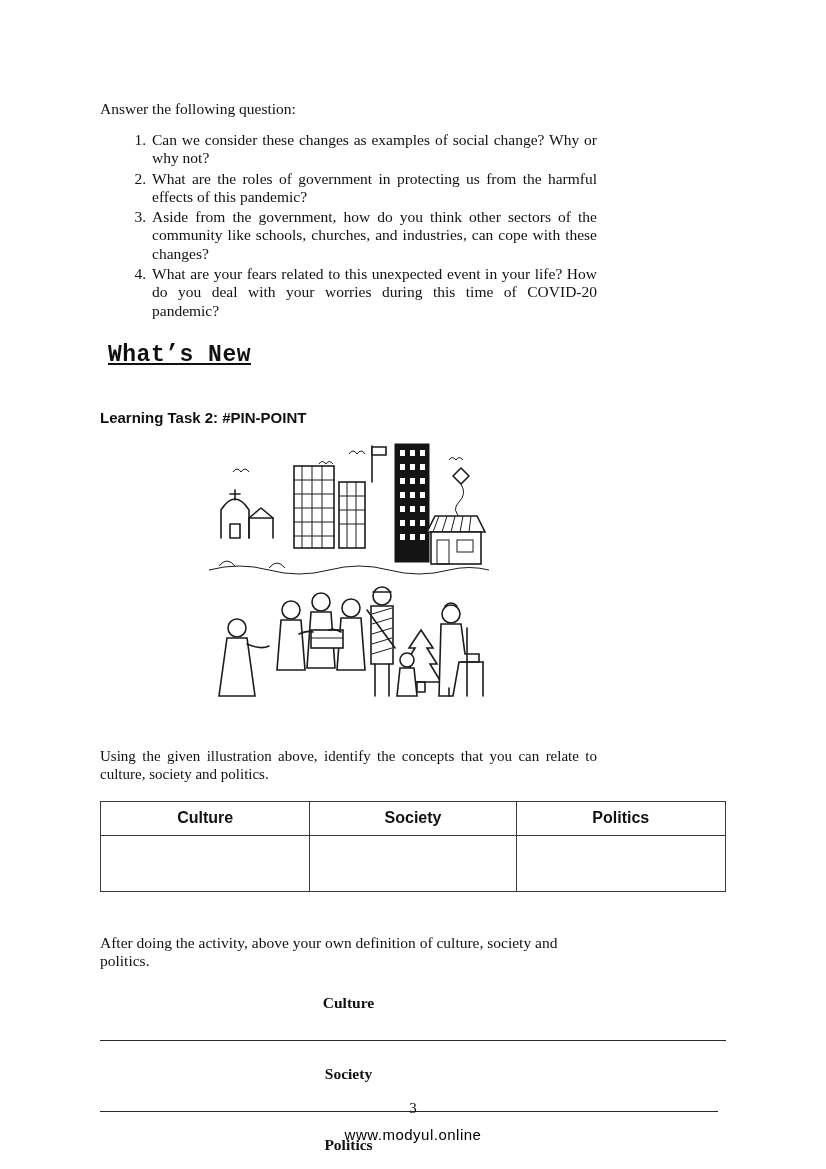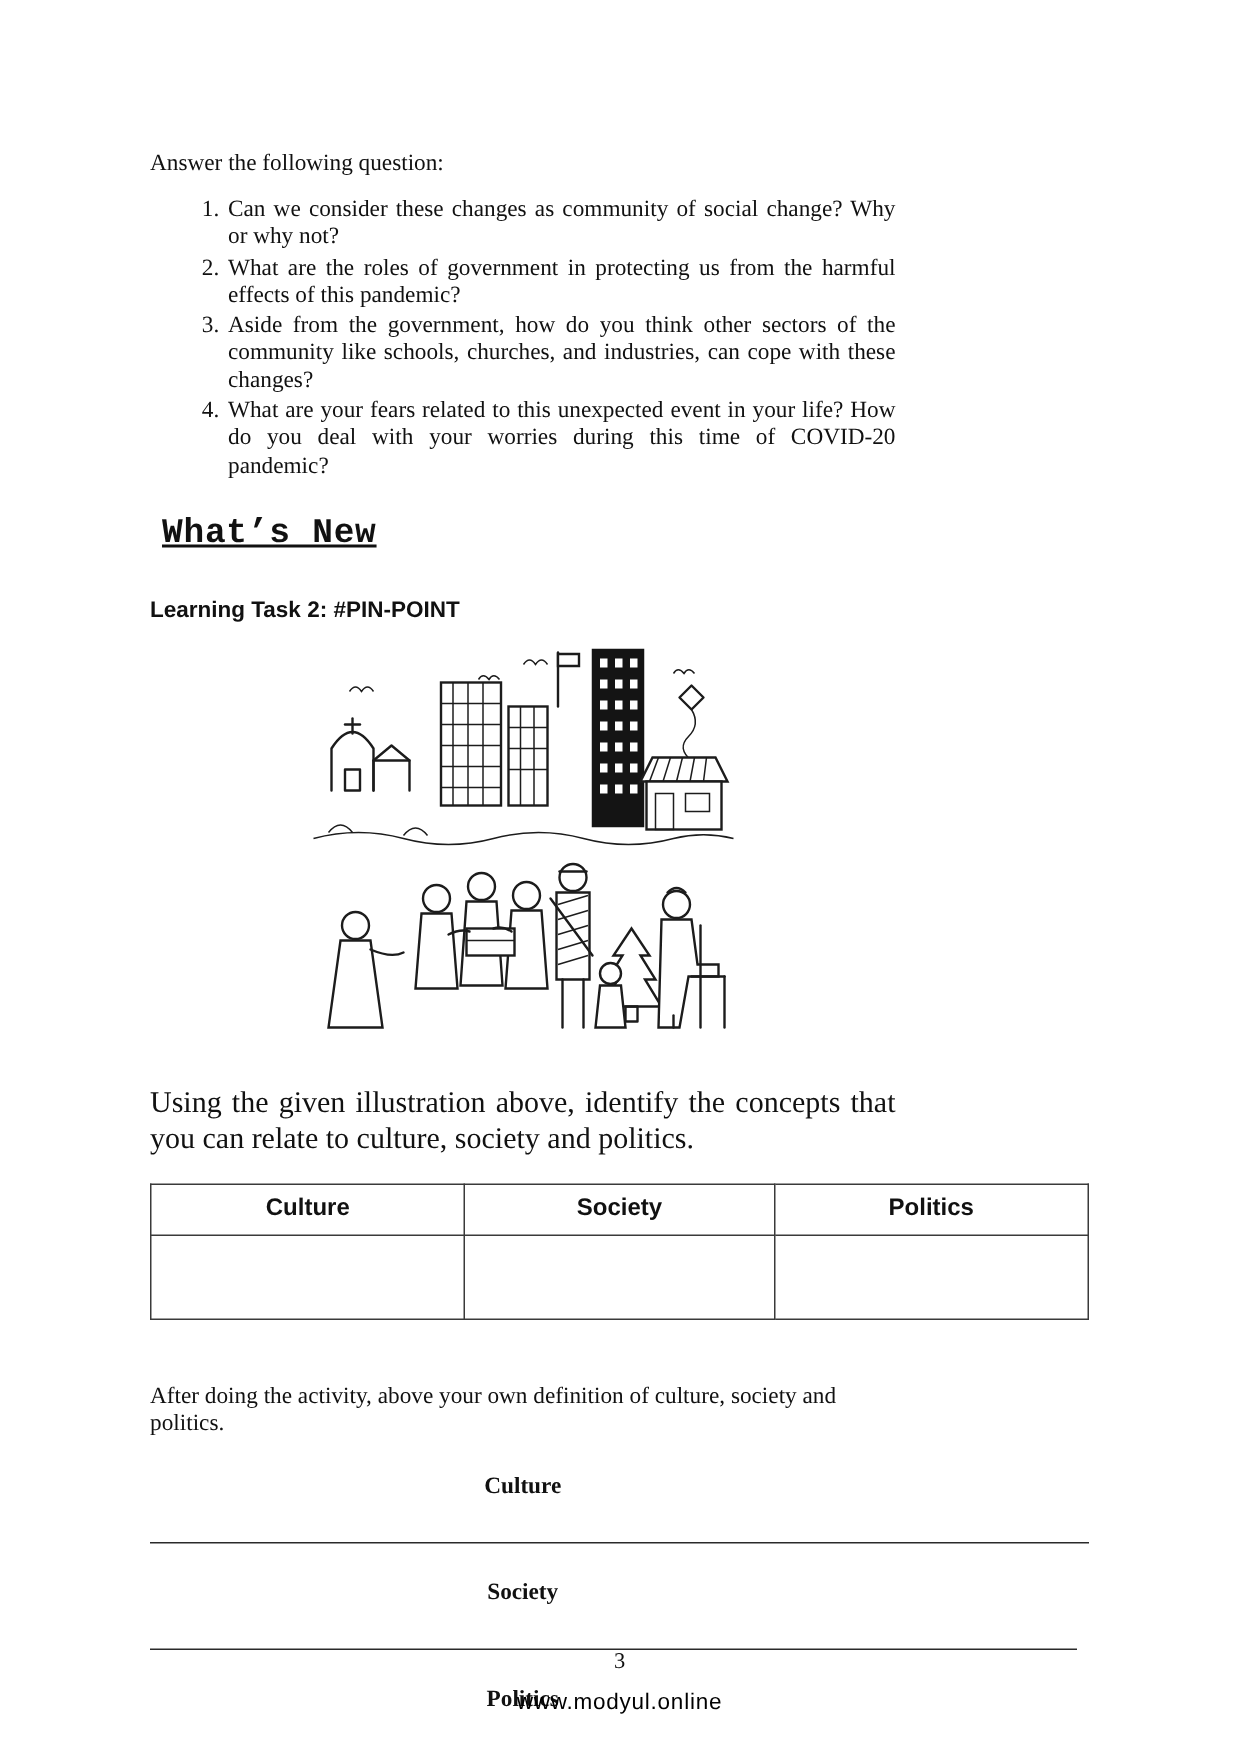--- a/index.html
+++ b/index.html
@@ -32,37 +32,37 @@
   .section-heading {
     margin-top: 22px;
     margin-left: 8px;
     font-size: 23px;
     font-weight: bold;
     text-decoration: underline;
     letter-spacing: 0.5px;
     font-family: Liberation Mono, monospace;
   }
   .task-title {
-    margin-top: 30px;
+    margin-top: 41px;
     font-family: "Liberation Sans", sans-serif;
     font-weight: bold;
     font-size: 15px;
   }
   .illustration-wrap {
     margin-top: 12px;
     text-align: center;
   }
   .illustration-wrap svg { display: inline-block; }
   .ln { fill: none; stroke: #1c1c1c; stroke-width: 1.6; stroke-linecap: round; stroke-linejoin: round; }
   .lnthin { fill: none; stroke: #1c1c1c; stroke-width: 1; }
   .fillw { fill: #ffffff; stroke: #1c1c1c; stroke-width: 1.6; }
   .filld { fill: #141414; stroke: #141414; }
   .instruction {
-    margin-top: 6px;
-    font-size: 20px;
+    margin-top: 20px;
+    font-size: 15px;
     text-align: justify;
     line-height: 1.2;
   }
   table.concept-table {
     margin-top: 18px;
     width: 626px;
     border-collapse: collapse;
     font-family: "Liberation Sans", sans-serif;
   }
   table.concept-table th {
@@ -112,21 +112,21 @@
   }
 </style>
 </head>
 <body>
 
 <div class="page-content">
 
   <p class="intro-line">Answer the following question:</p>
 
   <ol class="question-list">
-    <li>Can we consider these changes as community of social change? Why or why not?</li>
+    <li>Can we consider these changes as examples of social change? Why or why not?</li>
     <li>What are the roles of government in protecting us from the harmful effects of this pandemic?</li>
     <li>Aside from the government, how do you think other sectors of the community like schools, churches, and industries, can cope with these changes?</li>
     <li>What are your fears related to this unexpected event in your life? How do you deal with your worries during this time of COVID-20 pandemic?</li>
   </ol>
 
   <h1 class="section-heading">What’s New</h1>
 
   <div class="task-title">Learning Task 2: #PIN-POINT</div>
 
   <div class="illustration-wrap">

